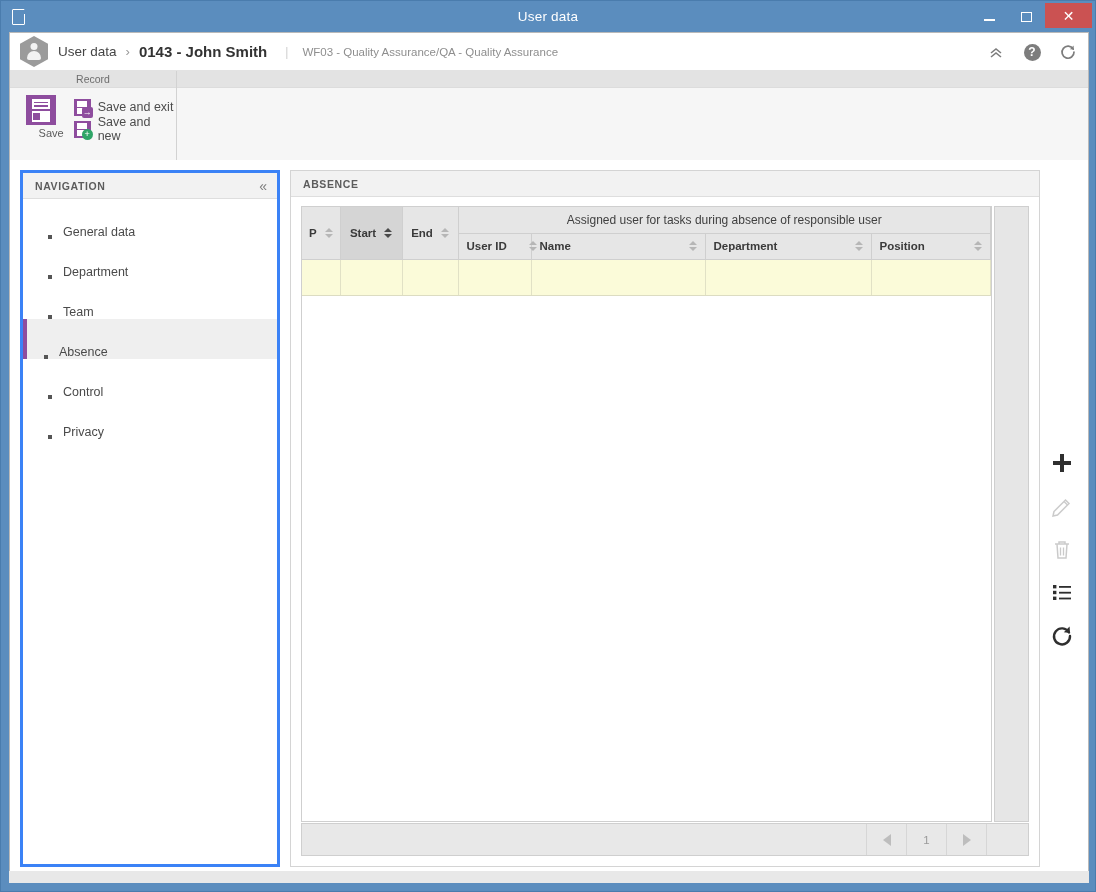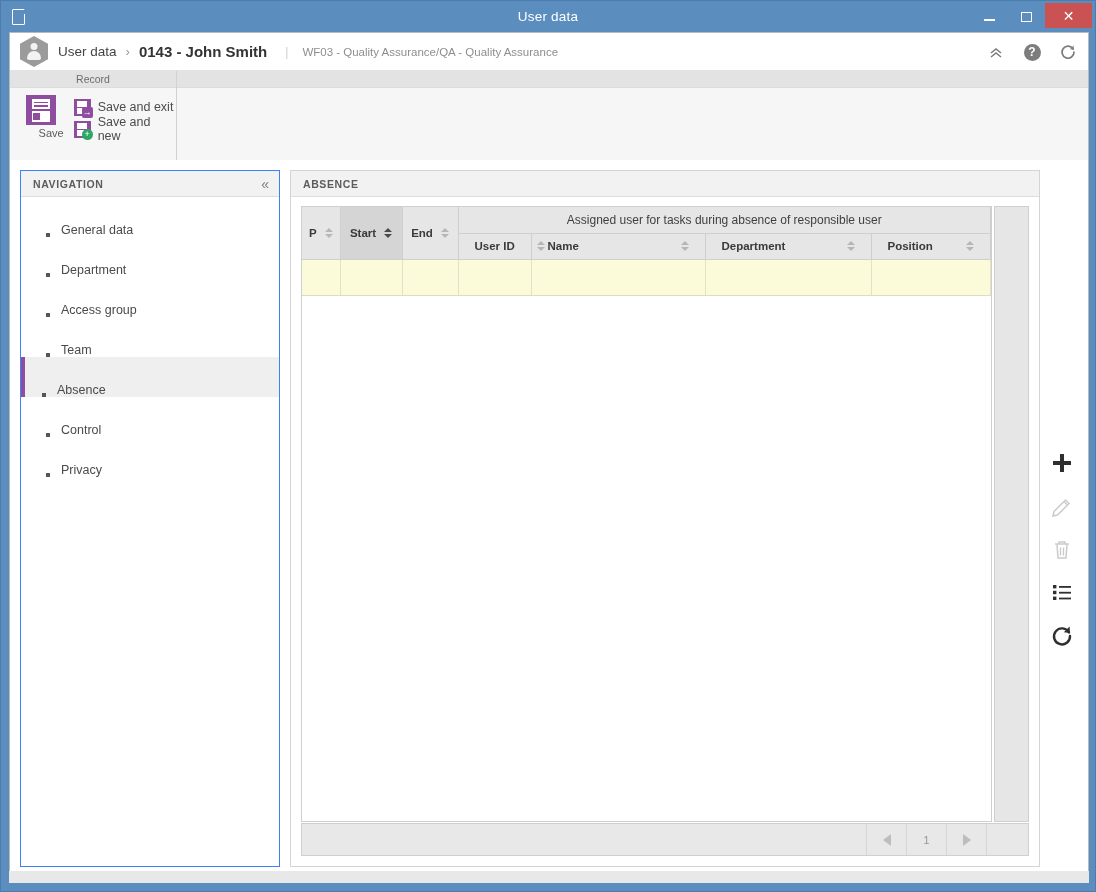--- a/index.html
+++ b/index.html
@@ -145,21 +145,21 @@
   .badge.arrow { background: #8e4d9e; border-radius: 2px; }
   .badge.plus  { background: #2fa567; }
   .save-row-label { font-size: 12.5px; color: #4c4c4c; }
 
   
   #main { position: relative; height: 717px; background: #ffffff; padding: 10px 8px 0 10px; display: flex; }
 
   
   #nav {
     width: 260px; height: 697px; background: #ffffff;
-    border: 1px solid #3b82f6; flex: none;
+    border: 3px solid #3b82f6; flex: none;
   }
   #nav-head {
     height: 26px; background: #f2f2f2; border-bottom: 1px solid #dedede;
     display: flex; align-items: center; justify-content: space-between;
     padding: 0 10px 0 12px;
   }
   #nav-head-title { font-size: 10.5px; font-weight: bold; color: #5c5c5c; letter-spacing: .6px; }
   #nav-collapse { font-size: 14px; color: #7d7d7d; line-height: 12px; cursor: pointer; }
   .nav-item {
     height: 40px; display: flex; align-items: flex-end;
@@ -187,21 +187,21 @@
   }
   #grid-gutter {
     position: absolute; right: 0; top: 0; width: 35px; bottom: 34px;
     border: 1px solid #cfcfcf; background: #e6e6e6;
   }
 
   table.grid { border-collapse: collapse; width: 100%; table-layout: fixed; }
   table.grid th {
     background: #e6e6e6; border-right: 1px solid #cfcfcf; border-bottom: 1px solid #cfcfcf;
     font-size: 11.5px; color: #3a3a3a; font-weight: bold;
-    padding: 0 16px; height: 26px; text-align: left; white-space: nowrap;
+    padding: 0 8px; height: 26px; text-align: left; white-space: nowrap;
   }
   table.grid th.group { text-align: center; font-weight: normal; font-size: 12px; color: #3f3f3f; }
   table.grid th.sorted { background: #d5d5d5; }
   .th-inner { display: flex; align-items: center; justify-content: space-between; gap: 22px; }
   .th-inner.center { justify-content: center; gap: 8px; }
   .sort-ico {
     display: inline-flex; flex-direction: column; gap: 2px; flex: none;
   }
   .sort-ico i {
     width: 0; height: 0; border-left: 4px solid transparent; border-right: 4px solid transparent;
@@ -341,24 +341,20 @@
           <span id="nav-collapse">«</span>
         </div>
         <div id="nav-items">
             <div class="nav-item">
               <span class="dot"></span>
               <span>General data</span>
             </div>
             <div class="nav-item">
               <span class="dot"></span>
               <span>Department</span>
-            </div>
-            <div class="nav-item">
-              <span class="dot"></span>
-              <span>Access group</span>
             </div>
             <div class="nav-item">
               <span class="dot"></span>
               <span>Team</span>
             </div>
             <div class="nav-item active">
               <span class="dot"></span>
               <span>Absence</span>
             </div>
             <div class="nav-item">

